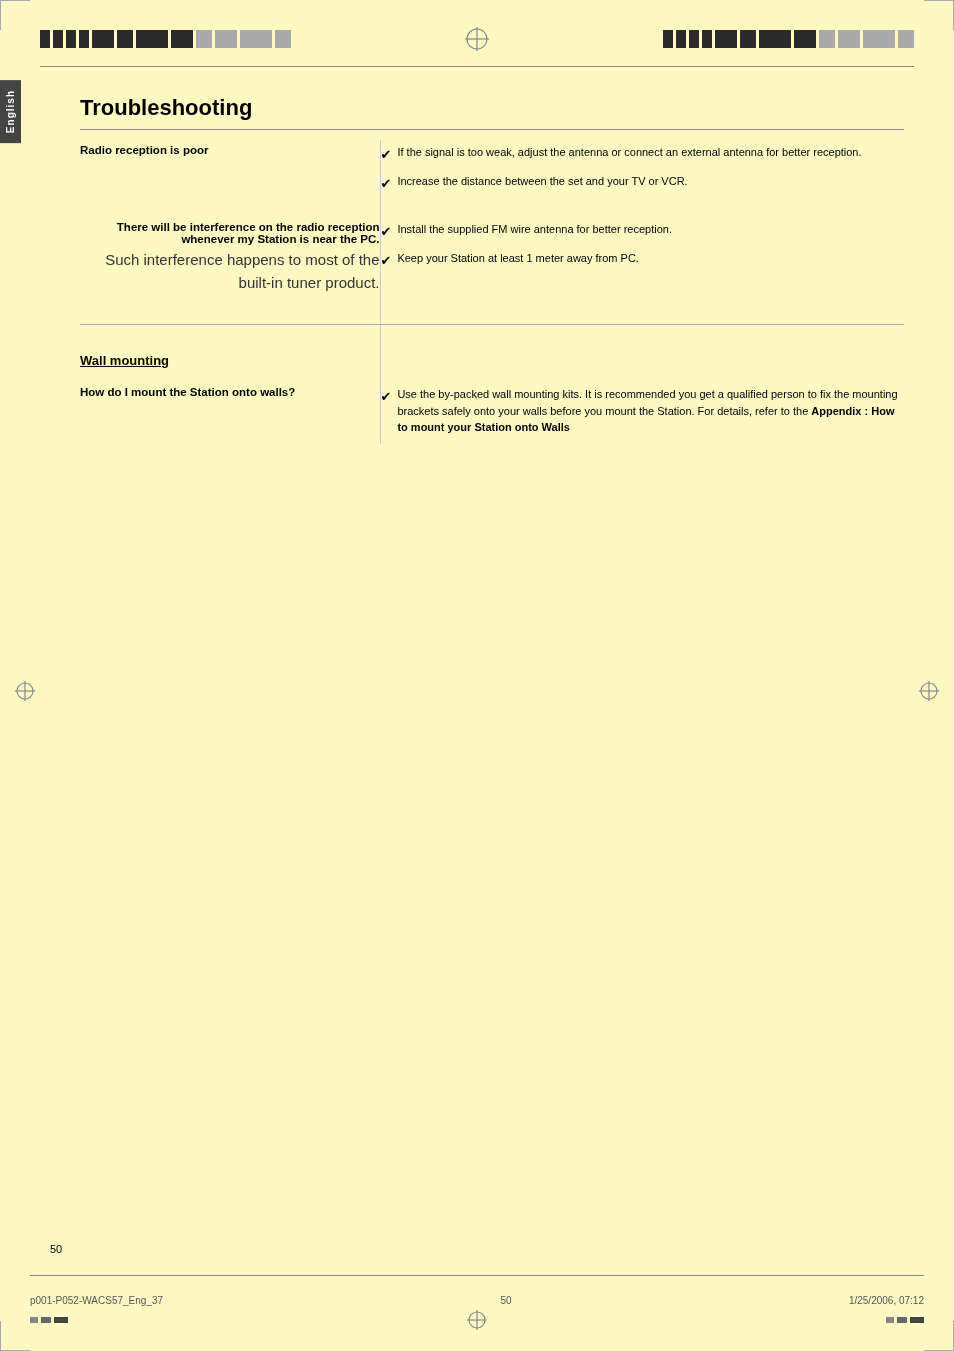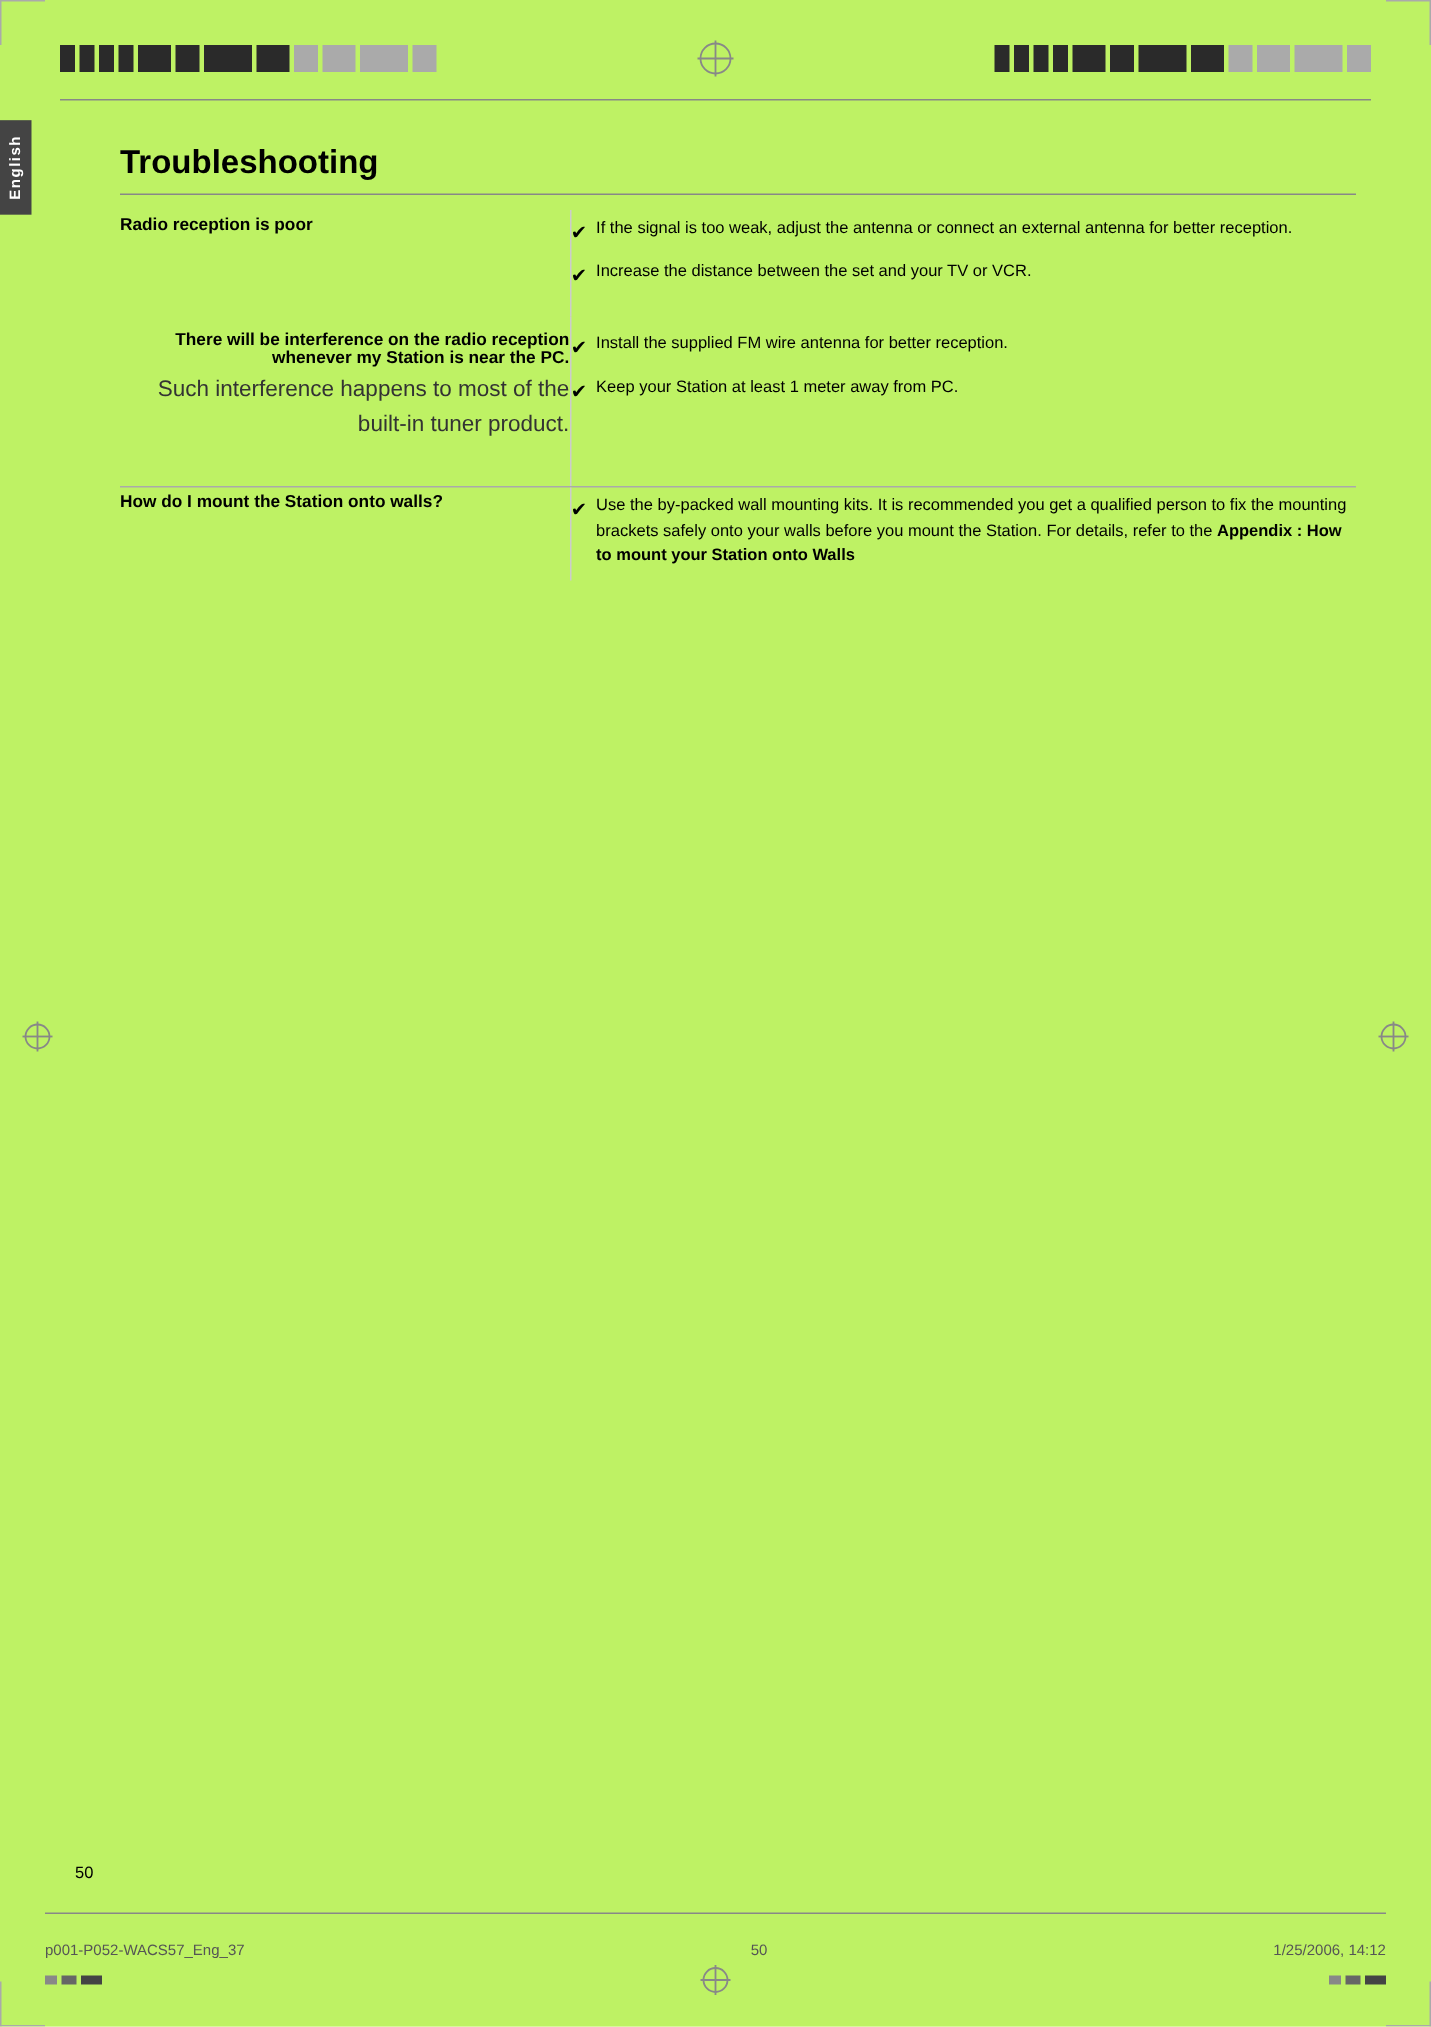--- a/index.html
+++ b/index.html
@@ -8,21 +8,21 @@
       font-family: Arial, Helvetica, sans-serif;
       font-size: 12px;
       color: #000;
       width: 954px;
       min-height: 1351px;
     }
 
     .page-wrapper {
       width: 954px;
       min-height: 1351px;
-      background: #bef264;
+      background: #fef9c3;
       position: relative;
       padding: 0;
     }
 
     
     .top-bar {
       display: flex;
       align-items: center;
       padding: 18px 40px 0 40px;
       height: 60px;
@@ -304,20 +304,29 @@
               <span class="checkmark">✔</span>
               <span class="bullet-text">Keep your Station at least 1 meter away from PC.</span>
             </div>
           </td>
         </tr>
 
         <tr>
           <td colspan="2" style="padding:0; height:1px; background:#aaa;"></td>
         </tr>
 
+        <tr>
+          <td class="left-cell" style="padding-top:12px; padding-bottom:6px;">
+            <div class="section-header">
+              <span>Wall mounting</span>
+            </div>
+          </td>
+          <td class="right-cell" style="padding-top:12px;">
+          </td>
+        </tr>
 
         <tr>
           <td class="left-cell" style="padding-top:4px; padding-bottom:20px;">
             <div class="problem-bold">How do I  mount the Station onto walls?</div>
           </td>
           <td class="right-cell" style="padding-top:4px;">
             <div class="bullet-item">
               <span class="checkmark">✔</span>
               <span class="bullet-text">
                 Use the by-packed wall mounting kits.  It is recommended you get a qualified person to fix the mounting brackets safely onto your walls before you mount the Station. For details, refer to the <strong>Appendix : How to mount your Station onto Walls</strong>
@@ -333,21 +342,21 @@
 
   <div style="position:absolute; bottom:90px; left:50px;">
     <div class="page-number">50</div>
   </div>
 
   <div style="position:absolute; bottom:75px; left:30px; right:30px; height:1px; background:#888;"></div>
 
   <div style="position:absolute; bottom:45px; left:30px; right:30px; display:flex; justify-content:space-between; align-items:center;">
     <span style="font-size:10px; color:#555;">p001-P052-WACS57_Eng_37</span>
     <span style="font-size:10px; color:#555;">50</span>
-    <span style="font-size:10px; color:#555;">1/25/2006, 14:12</span>
+    <span style="font-size:10px; color:#555;">1/25/2006, 07:12</span>
   </div>
 
   <div style="position:absolute; bottom:20px; left:30px; right:30px; display:flex; align-items:center;">
     <div style="display:flex; gap:3px;">
       <div style="height:6px; width:8px; background:#888;"></div>
       <div style="height:6px; width:10px; background:#666;"></div>
       <div style="height:6px; width:14px; background:#444;"></div>
     </div>
     <div style="flex:1; display:flex; justify-content:center;">
       <svg width="22" height="22" viewBox="0 0 22 22">

